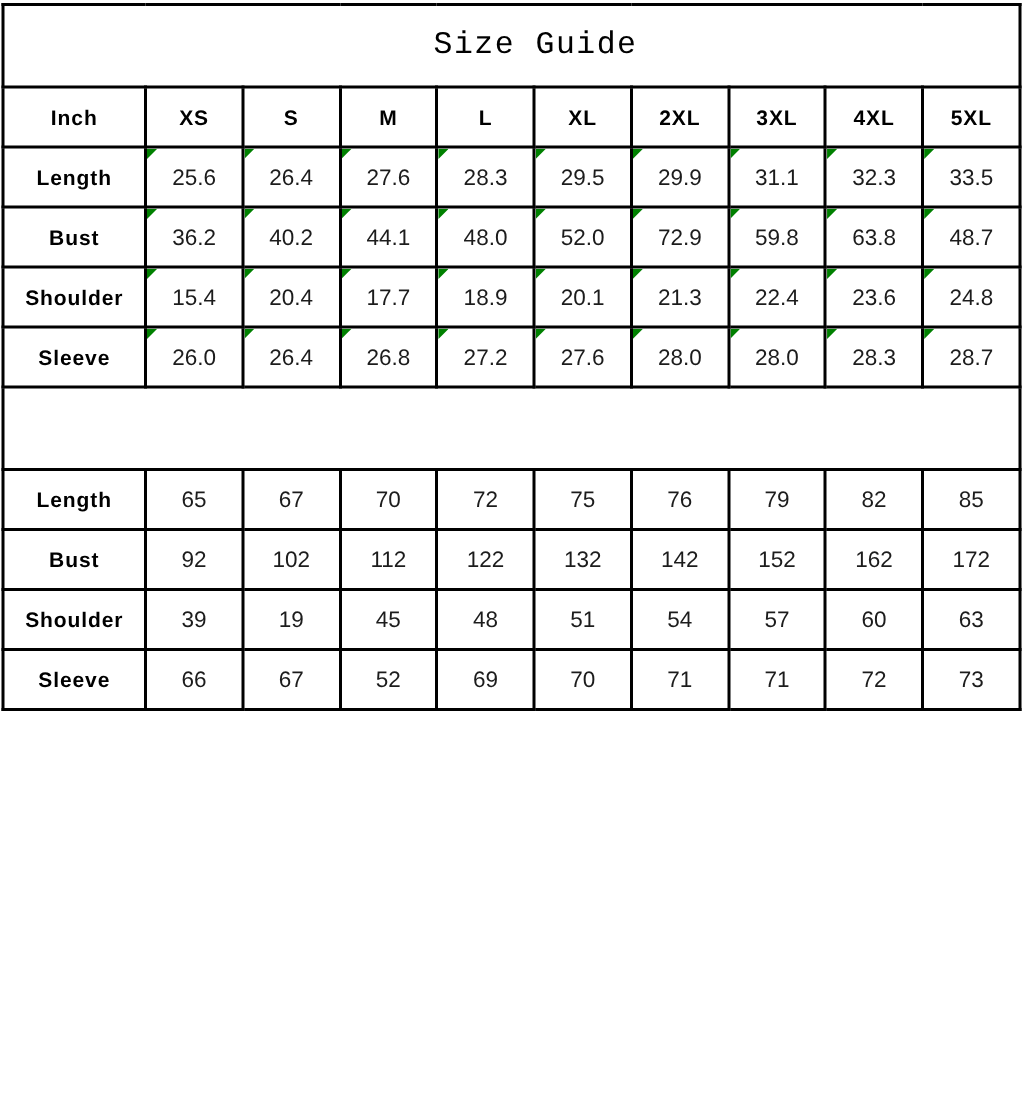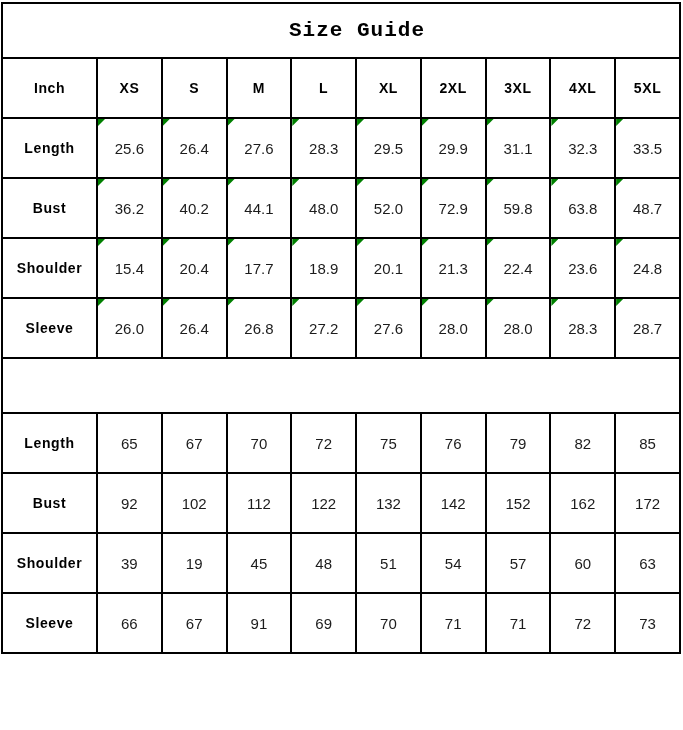--- a/index.html
+++ b/index.html
@@ -9,24 +9,24 @@
   }
   table.size-guide{
     border-collapse:collapse;table-layout:fixed;
     position:absolute;left:1px;top:2px;width:680px;
   }
   td{
     border:2px solid #000;text-align:center;vertical-align:middle;
     padding:0;overflow:hidden;
   }
   col.unit-col{width:95px;}
-  tr.std-row{height:60px;}
+  tr.std-row{height:40px;}
   td.title-cell{
     height:53px;font-family:"Liberation Mono","DejaVu Sans Mono",monospace;
-    font-size:21px;letter-spacing:1px;font-weight:700;padding-left:32px;
+    font-size:21px;letter-spacing:1px;font-weight:400;padding-left:32px;
   }
   td.hd{font-weight:bold;font-size:14px;letter-spacing:0.6px;color:#000;}
   td.val{font-size:15px;color:#1c1c1c;position:relative;}
   span.tri{
     position:absolute;top:0;left:0;width:7px;height:7px;
     background:var(--marker,#008000);
     clip-path:polygon(0 0,100% 0,0 100%);
     display:block;
   }
   span.num{display:inline-block;}
@@ -164,21 +164,21 @@
     <td class="val"><span class="num">54</span></td>
     <td class="val"><span class="num">57</span></td>
     <td class="val"><span class="num">60</span></td>
     <td class="val"><span class="num">63</span></td>
   </tr>
 
   <tr class="std-row">
     <td class="hd">Sleeve</td>
     <td class="val"><span class="num">66</span></td>
     <td class="val"><span class="num">67</span></td>
-    <td class="val"><span class="num">91</span></td>
+    <td class="val"><span class="num">52</span></td>
     <td class="val"><span class="num">69</span></td>
     <td class="val"><span class="num">70</span></td>
     <td class="val"><span class="num">71</span></td>
     <td class="val"><span class="num">71</span></td>
     <td class="val"><span class="num">72</span></td>
     <td class="val"><span class="num">73</span></td>
   </tr>
 
 </tbody>
   </table>

